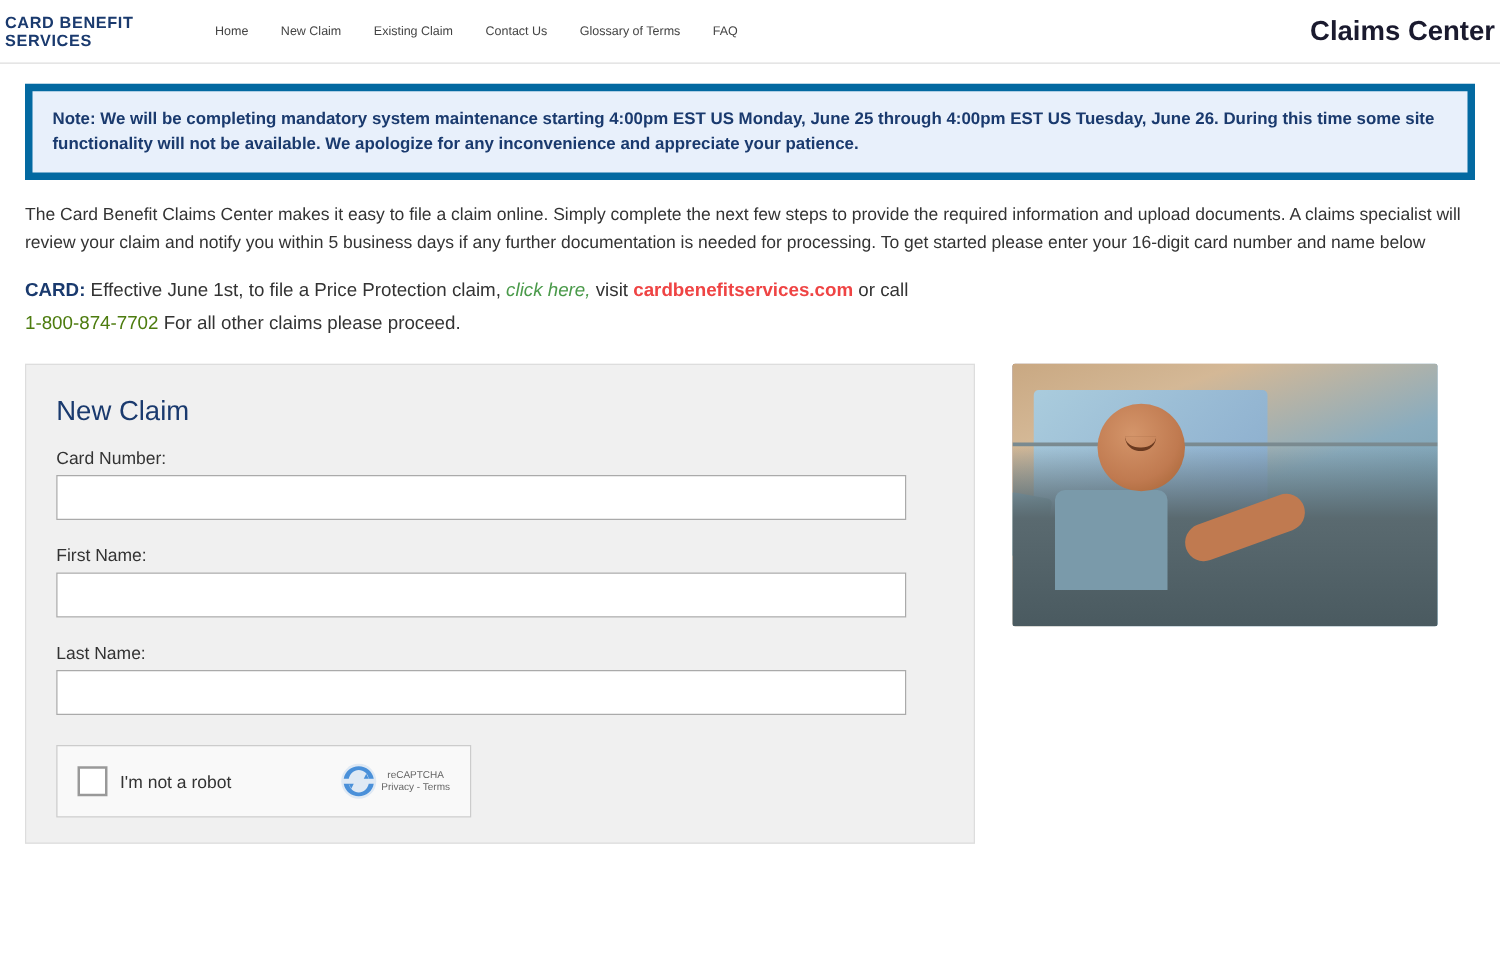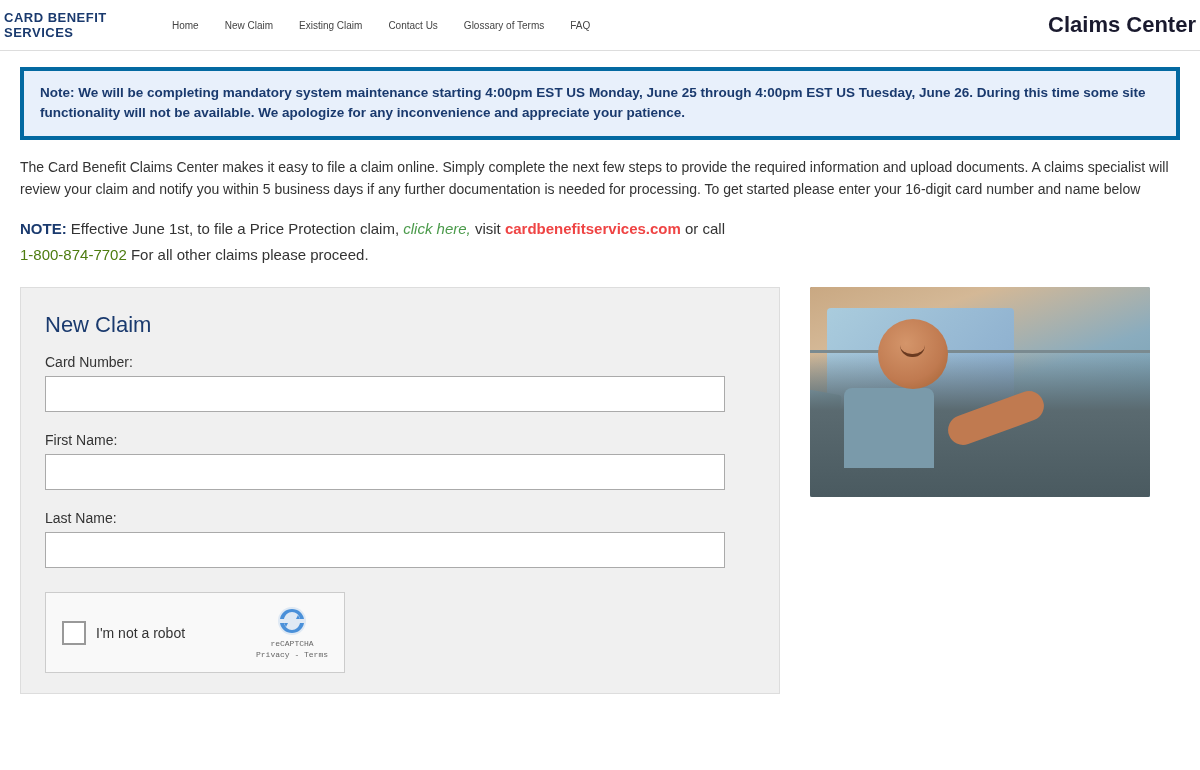--- a/index.html
+++ b/index.html
@@ -54,21 +54,21 @@
 
     
     .main {
       padding: 16px 20px;
       max-width: 1200px;
     }
 
     
     .notice-banner {
       background: #e8f0fb;
-      border: 4px solid #0369a1;
+      border: 6px solid #0369a1;
       padding: 12px 16px;
       margin-bottom: 16px;
       font-size: 13.5px;
       color: #1a3a6e;
       font-weight: bold;
       line-height: 1.5;
     }
 
     
     .intro-text {
@@ -146,42 +146,41 @@
       outline: none;
     }
 
     
     .recaptcha-box {
       display: inline-flex;
       align-items: center;
       border: 1px solid #ccc;
       background: #f9f9f9;
       padding: 12px 16px;
-      width: 300px;
+      width: 332px;
       gap: 10px;
       margin-top: 4px;
     }
     .recaptcha-checkbox {
       width: 24px;
       height: 24px;
       border: 2px solid #999;
       background: #fff;
       flex-shrink: 0;
     }
     .recaptcha-label {
       font-size: 14px;
       color: #333;
       flex: 1;
     }
     .recaptcha-logo-area {
       display: flex;
-      flex-direction: column;
+      flex-direction: row;
       align-items: center;
       gap: 2px;
-      font-family: Liberation Mono, monospace;
     }
     .recaptcha-logo {
       width: 32px;
       height: 32px;
     }
     .recaptcha-brand {
       font-size: 8px;
       color: #666;
       text-align: center;
       line-height: 1.3;
@@ -300,21 +299,21 @@
 
 <div class="main">
 
   <div class="notice-banner">
     <span>Note: We will be completing mandatory system maintenance starting 4:00pm EST US Monday, June 25 through 4:00pm EST US Tuesday, June 26. During this time some site functionality will not be available. We apologize for any inconvenience and appreciate your patience.</span>
   </div>
 
   <p class="intro-text">The Card Benefit Claims Center makes it easy to file a claim online. Simply complete the next few steps to provide the required information and upload documents. A claims specialist will review your claim and notify you within 5 business days if any further documentation is needed for processing. To get started please enter your 16-digit card number and name below</p>
 
   <div class="note-section">
-    <span class="note-label">NOTE:</span><span> Effective June 1st, to file a Price Protection claim, </span><a href="#" class="click-here">click here,</a><span> visit </span><a href="#" class="website">cardbenefitservices.com</a><span> or call</span>
+    <span class="note-label">CARD:</span><span> Effective June 1st, to file a Price Protection claim, </span><a href="#" class="click-here">click here,</a><span> visit </span><a href="#" class="website">cardbenefitservices.com</a><span> or call</span>
     <br>
     <span class="phone">1-800-874-7702</span><span> For all other claims please proceed.</span>
   </div>
 
   <div class="content-row">
 
     <div class="form-box">
       <div class="form-title">New Claim</div>
 
       <div class="form-group">

